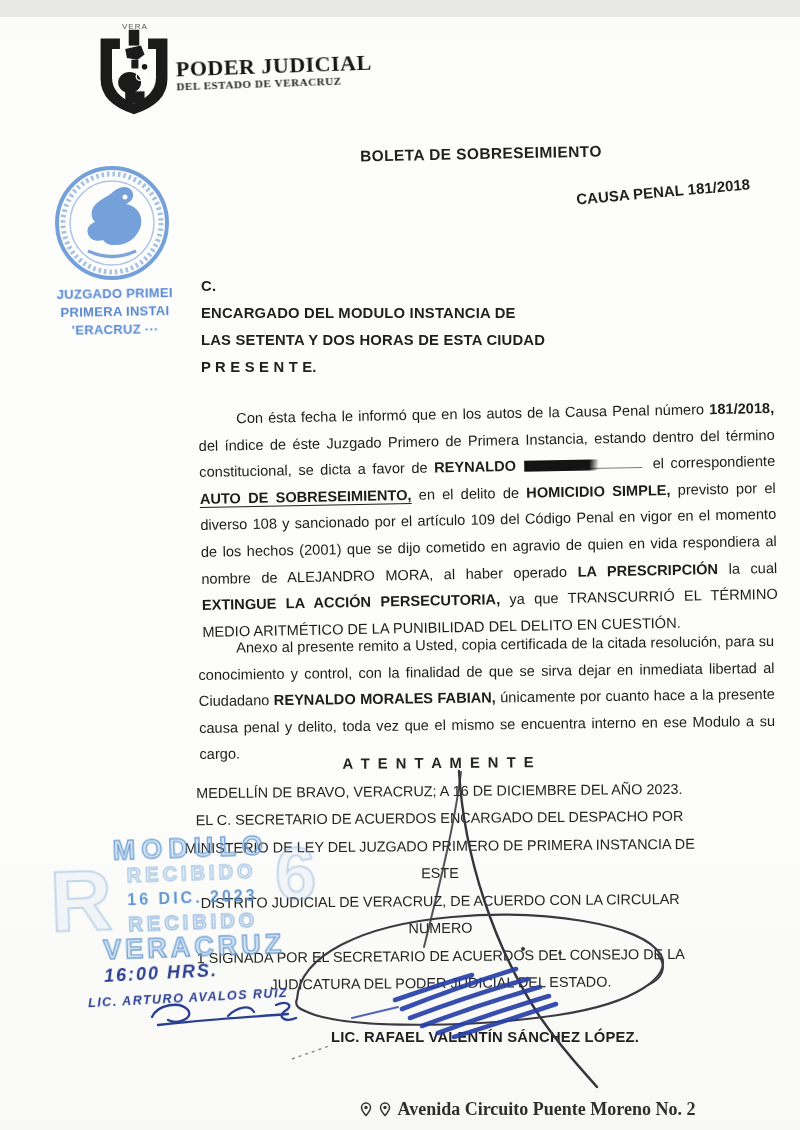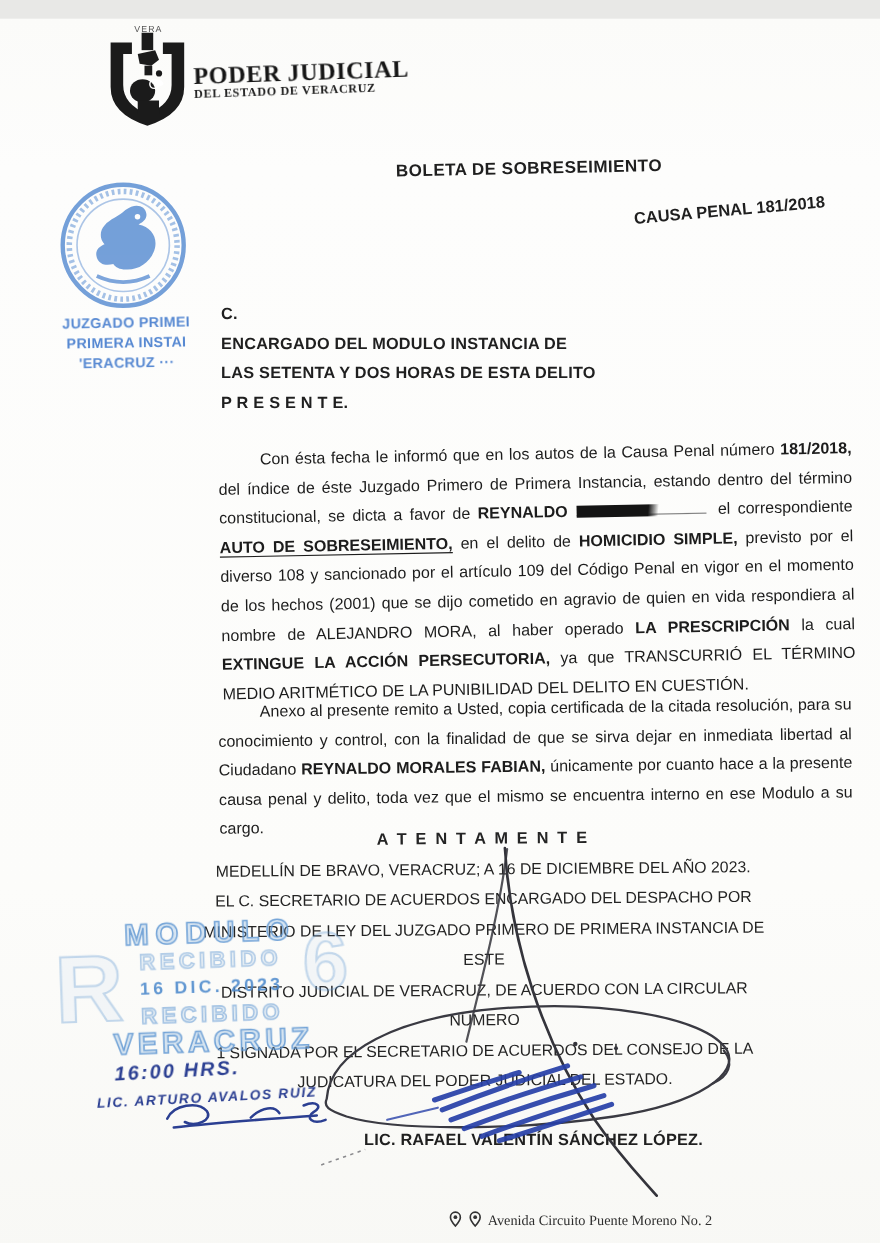--- a/index.html
+++ b/index.html
@@ -47,21 +47,21 @@
   .stamp .r5{font-size:27px;letter-spacing:4px;margin-top:-2px;}
   .stamp .side{position:absolute;font-size:86px;opacity:.5;-webkit-text-stroke:2px rgba(96,152,210,.7);color:rgba(140,180,225,.15);}
   .stamp .side-l{left:-30px;top:14px;}
   .stamp .side-r{right:-12px;top:2px;font-size:74px;}
   
   .hand{position:absolute;color:#2b3f92;transform:rotate(-3deg);font-style:italic;z-index:3;filter:blur(.2px);}
   .hand-time{left:104px;top:946px;font-size:18px;letter-spacing:2px;font-weight:bold;}
   .hand-name{left:88px;top:974px;font-size:12.5px;letter-spacing:1.5px;font-weight:bold;}
   
   .footer{position:absolute;left:330px;top:1084px;width:395px;text-align:center;
-    font-family:"Liberation Serif",serif;font-weight:normal;font-size:13px;line-height:17.5px;color:#2e2e2e;}
+    font-family:"Liberation Serif",serif;font-weight:bold;font-size:18px;line-height:17.5px;color:#2e2e2e;}
   .pin{display:inline-block;vertical-align:-2px;margin-right:3px;}
   
   .overlay{position:absolute;left:0;top:0;z-index:5;pointer-events:none;}
 </style>
 </head>
 <body>
 
 <div class="page">
 
   <div class="logo-tiny">VERA</div>
@@ -94,21 +94,21 @@
   </svg>
   <div class="seal-caption">
       <div>JUZGADO PRIMEI</div>
       <div>PRIMERA INSTAI</div>
       <div>'ERACRUZ ···</div>
     </div>
 
   <div class="addressee">
     <div>C.</div>
     <div>ENCARGADO DEL MODULO INSTANCIA DE</div>
-    <div>LAS SETENTA Y DOS HORAS DE ESTA DELITO</div>
+    <div>LAS SETENTA Y DOS HORAS DE ESTA CIUDAD</div>
     <div>P R E S E N T E.</div>
   </div>
 
   <p class="para para1"><span class="">Con ésta fecha le informó que en los autos de la Causa Penal número </span><span class="b ">181/2018,</span><span class=""> del índice de éste Juzgado Primero de Primera Instancia, estando dentro del término constitucional, se dicta a favor de </span><span class="b ">REYNALDO</span><span class="redact"></span><span class=""> el correspondiente </span><span class="b u">AUTO DE SOBRESEIMIENTO,</span><span class=""> en el delito de </span><span class="b ">HOMICIDIO SIMPLE,</span><span class=""> previsto por el diverso 108 y sancionado por el artículo 109 del Código Penal en vigor en el momento de los hechos (2001) que se dijo cometido en agravio de quien en vida respondiera al nombre de ALEJANDRO MORA, al haber operado </span><span class="b ">LA PRESCRIPCIÓN</span><span class=""> la cual </span><span class="b ">EXTINGUE LA ACCIÓN PERSECUTORIA,</span><span class=""> ya que TRANSCURRIÓ EL TÉRMINO MEDIO ARITMÉTICO DE LA PUNIBILIDAD DEL DELITO EN CUESTIÓN.</span></p>
   <p class="para para2"><span class="">Anexo al presente remito a Usted, copia certificada de la citada resolución, para su conocimiento y control, con la finalidad de que se sirva dejar en inmediata libertad al Ciudadano </span><span class="b ">REYNALDO MORALES FABIAN,</span><span class=""> únicamente por cuanto hace a la presente causa penal y delito, toda vez que el mismo se encuentra interno en ese Modulo a su cargo.</span></p>
 
   <div class="closing">
     <div class="salutation">A T E N T A M E N T E</div>
     <div>
         <div>MEDELLÍN DE BRAVO, VERACRUZ; A 16 DE DICIEMBRE DEL AÑO 2023.</div>

